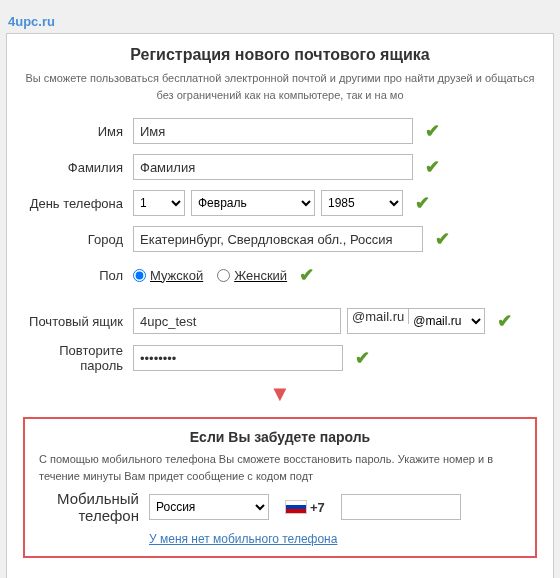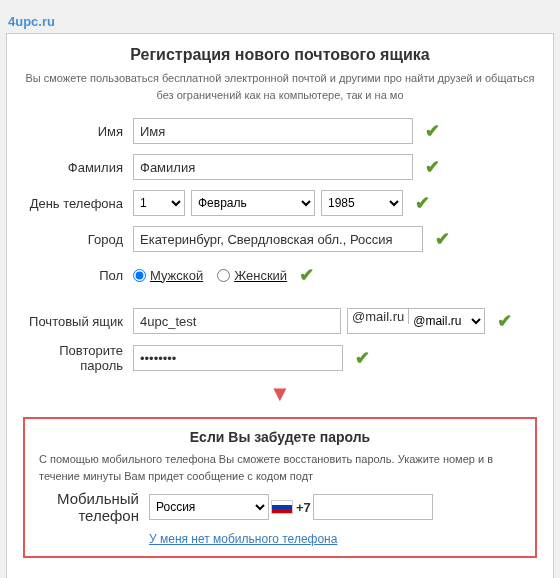--- a/index.html
+++ b/index.html
@@ -171,21 +171,21 @@
       width: 110px;
       text-align: right;
       padding-right: 10px;
       color: #333;
       font-size: 15px;
       flex-shrink: 0;
     }
     .recovery-controls {
       display: flex;
       align-items: center;
-      gap: 2px;
+      gap: 16px;
     }
     .select-country {
       height: 26px;
       border: 1px solid #bbb;
       font-size: 12px;
       background: #fff;
       padding: 0 2px;
       outline: none;
       width: 120px;
     }

